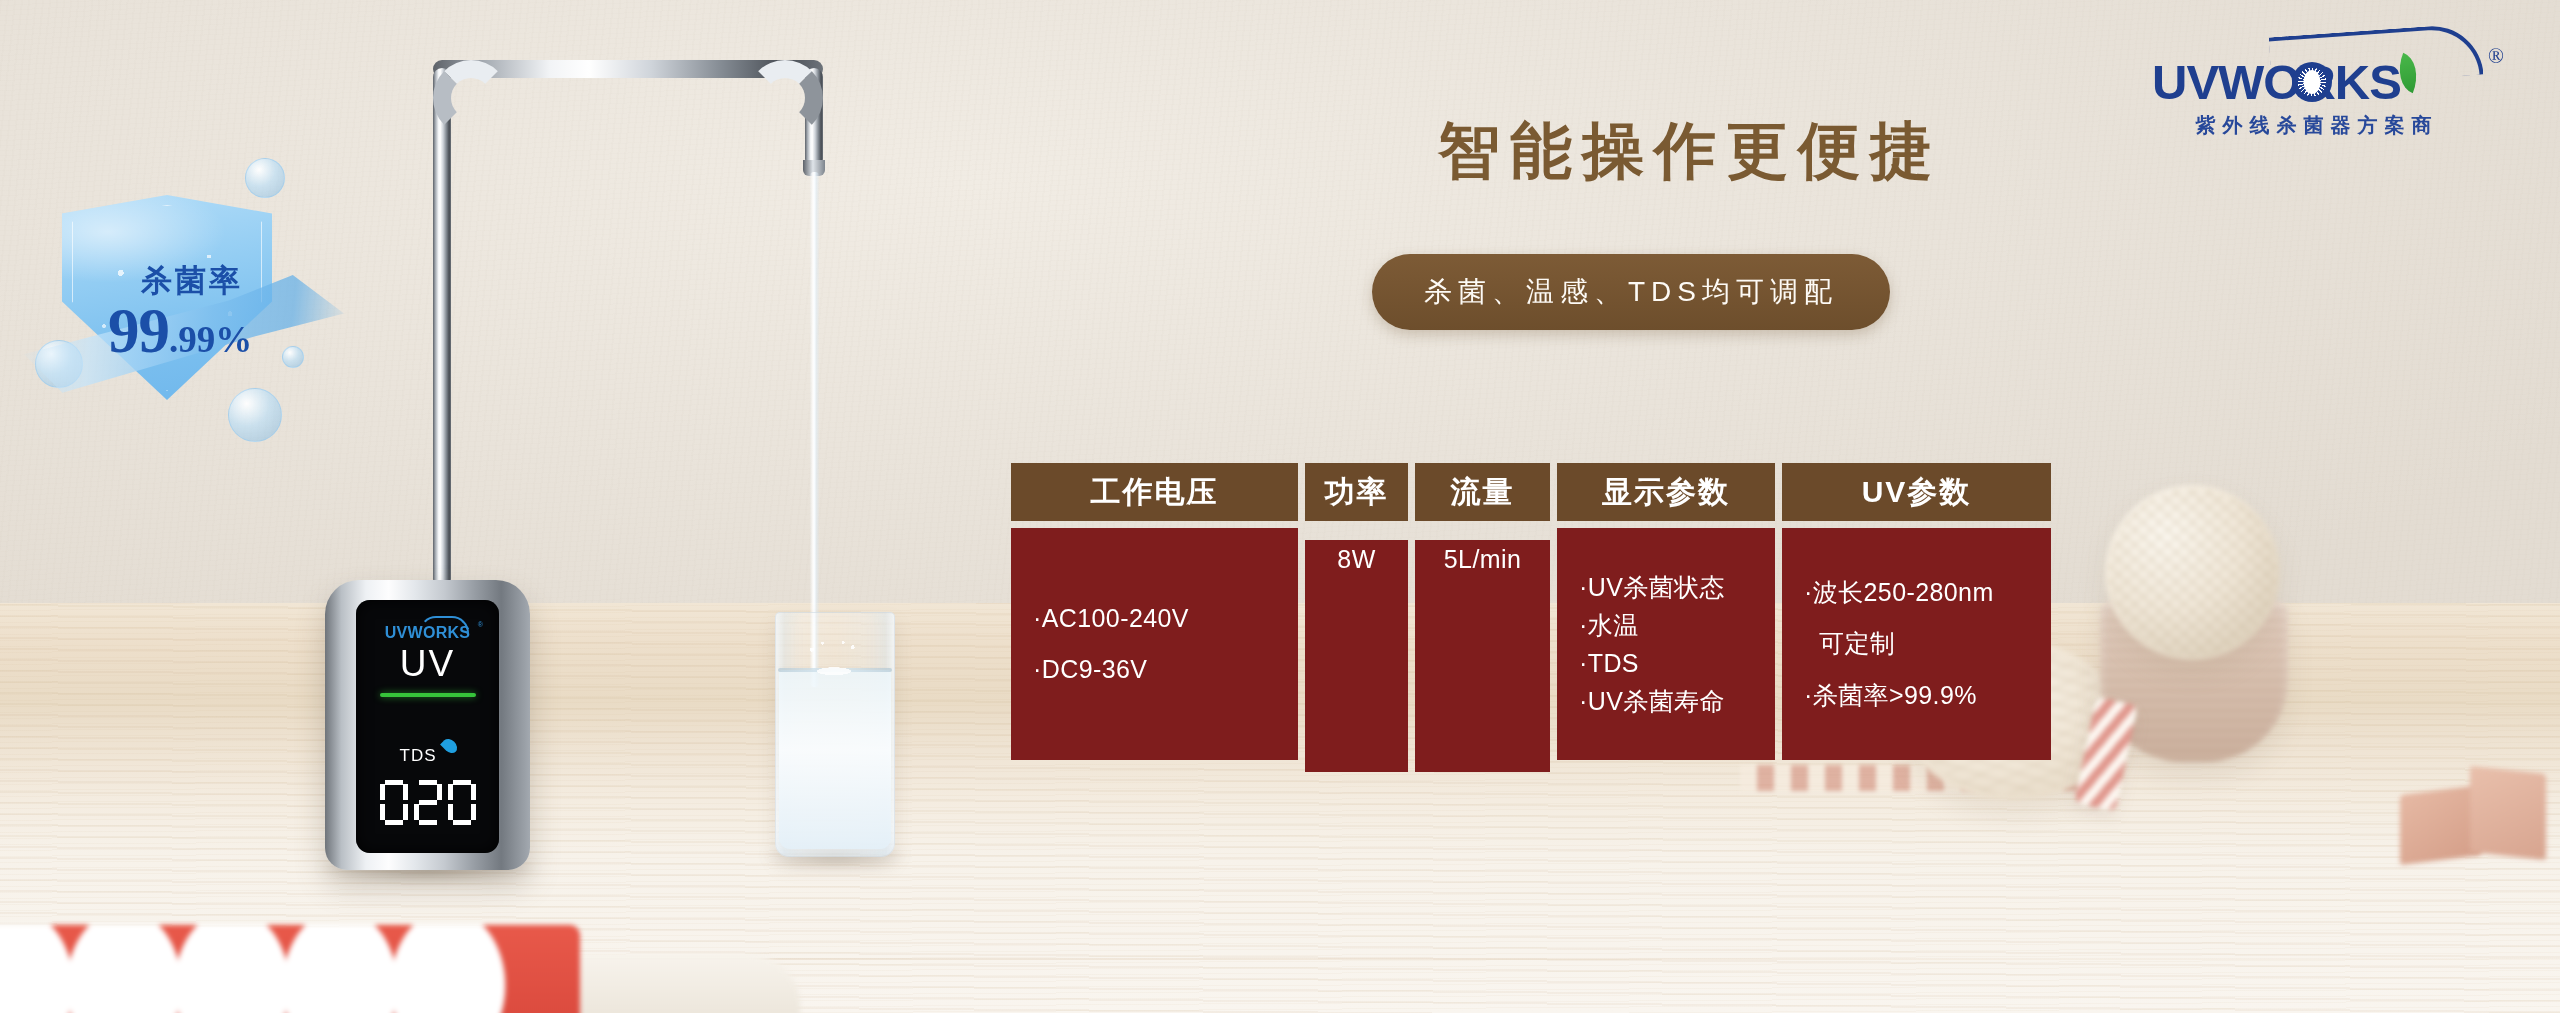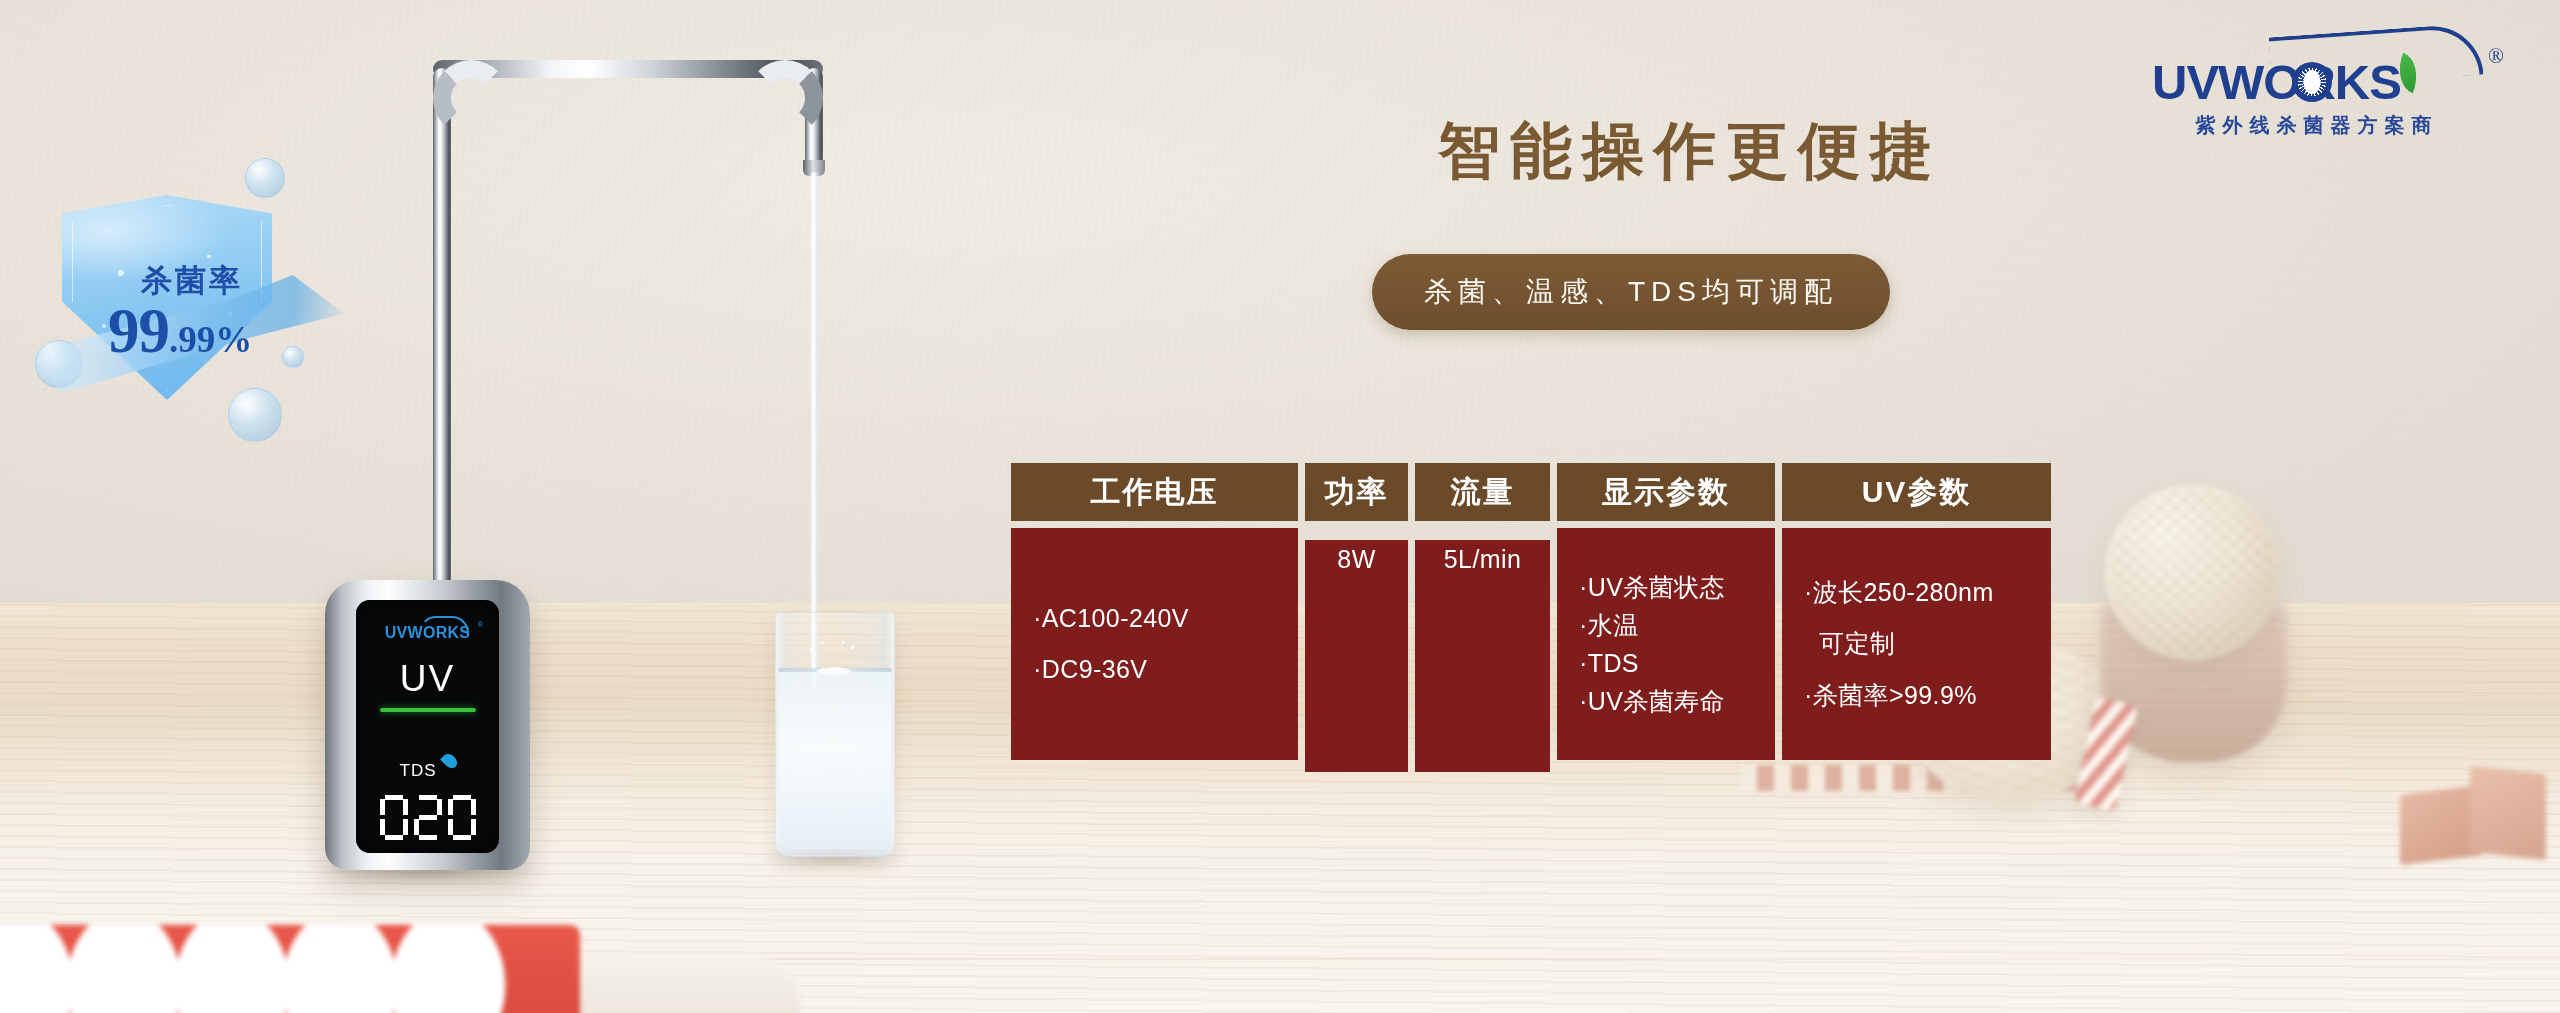--- a/index.html
+++ b/index.html
@@ -184,21 +184,21 @@
   }
   .scr-logo-arc {
     position:absolute; left:44px; top:-7px; width:50px; height:17px;
     border:2px solid #2f8fd6; border-bottom:none; border-radius:26px 26px 0 0;
     border-left-color:transparent;
   }
   .scr-logo-r {
     position:absolute; right:-3px; top:-2px; font-size:7px; color:#2f8fd6;
   }
   .scr-uv {
-    margin-top:17px; font-size:37px; font-weight:400; color:#ffffff;
+    margin-top:2px; font-size:37px; font-weight:400; color:#ffffff;
     letter-spacing:2px; line-height:1;
   }
   .scr-bar {
     margin-top:11px; width:96px; height:4px; background:#36c43a; border-radius:2px;
     box-shadow:0 0 7px rgba(54,196,58,.65);
   }
   .scr-tds-row {
     margin-top:29px; display:flex; align-items:center; gap:7px;
   }
   .scr-tds-label { font-size:17px; font-weight:normal; color:#ffffff; letter-spacing:1px;margin-top:20px; }

